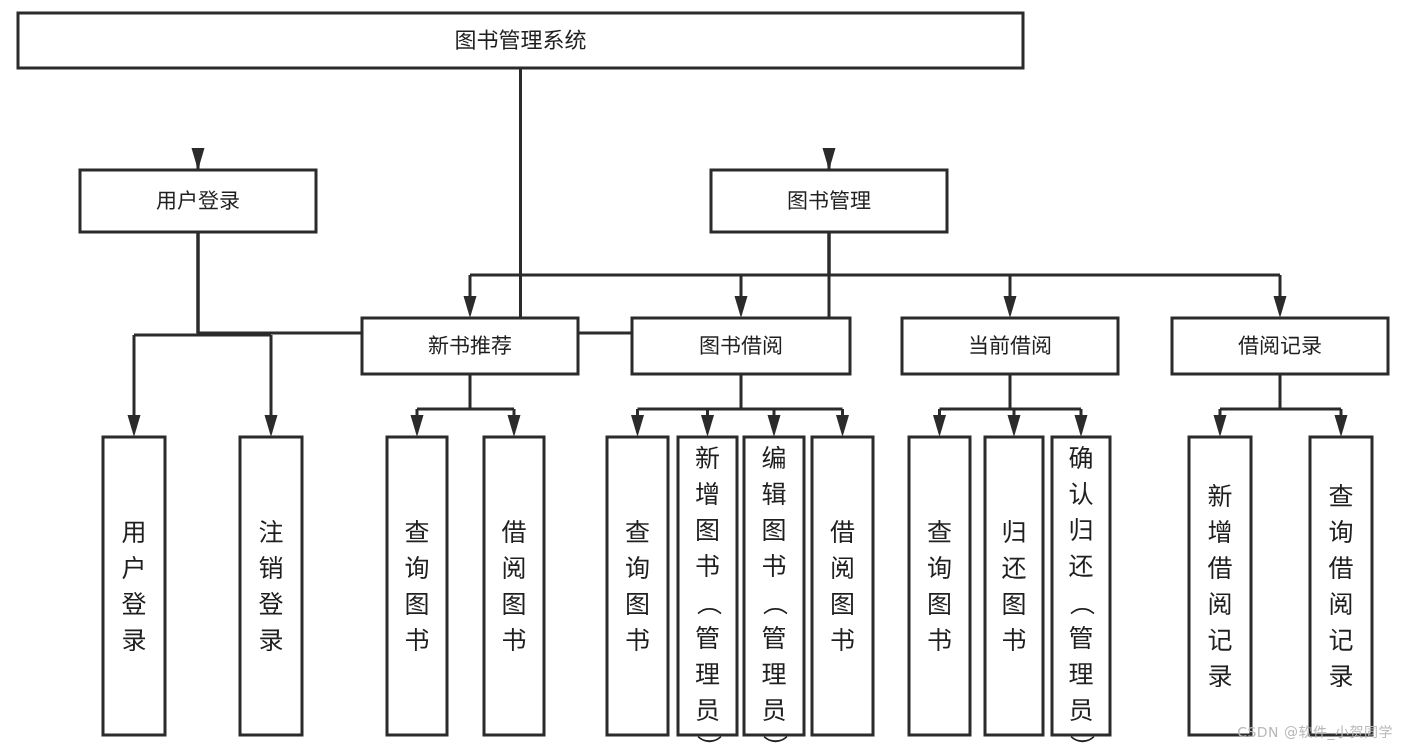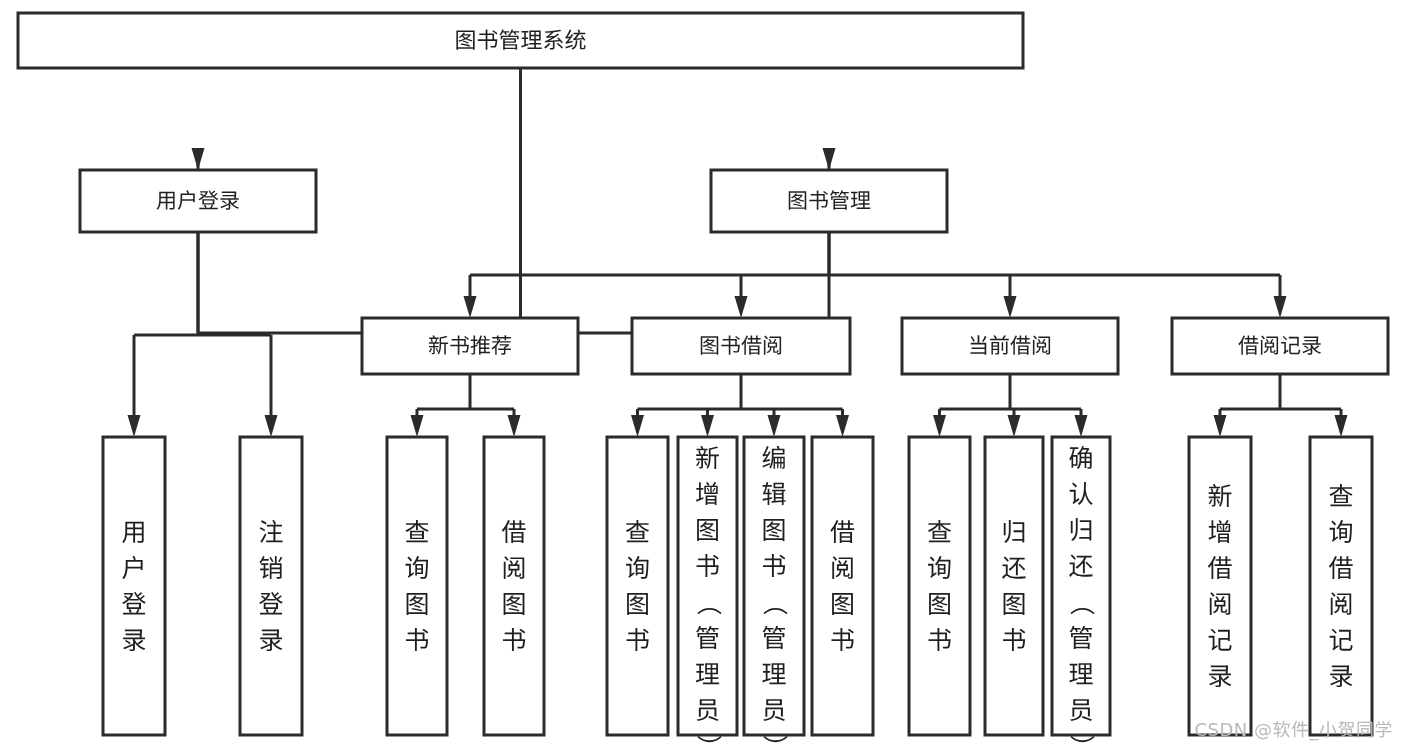--- a/index.html
+++ b/index.html
@@ -56,21 +56,21 @@
   }
   .arrow-head {
     fill: #2b2b2b;
     stroke: none;
   }
   .watermark {
     position: absolute;
     right: 12px;
     bottom: 6px;
     font-family: "DejaVu Sans", "Liberation Sans", sans-serif;
-    font-size: 18px;
+    font-size: 14px;
     color: #b9b9b9;
     letter-spacing: 0.5px;
     white-space: nowrap;
     user-select: none;
     pointer-events: none;
   }
 </style>
 </head>
 <body>
 

